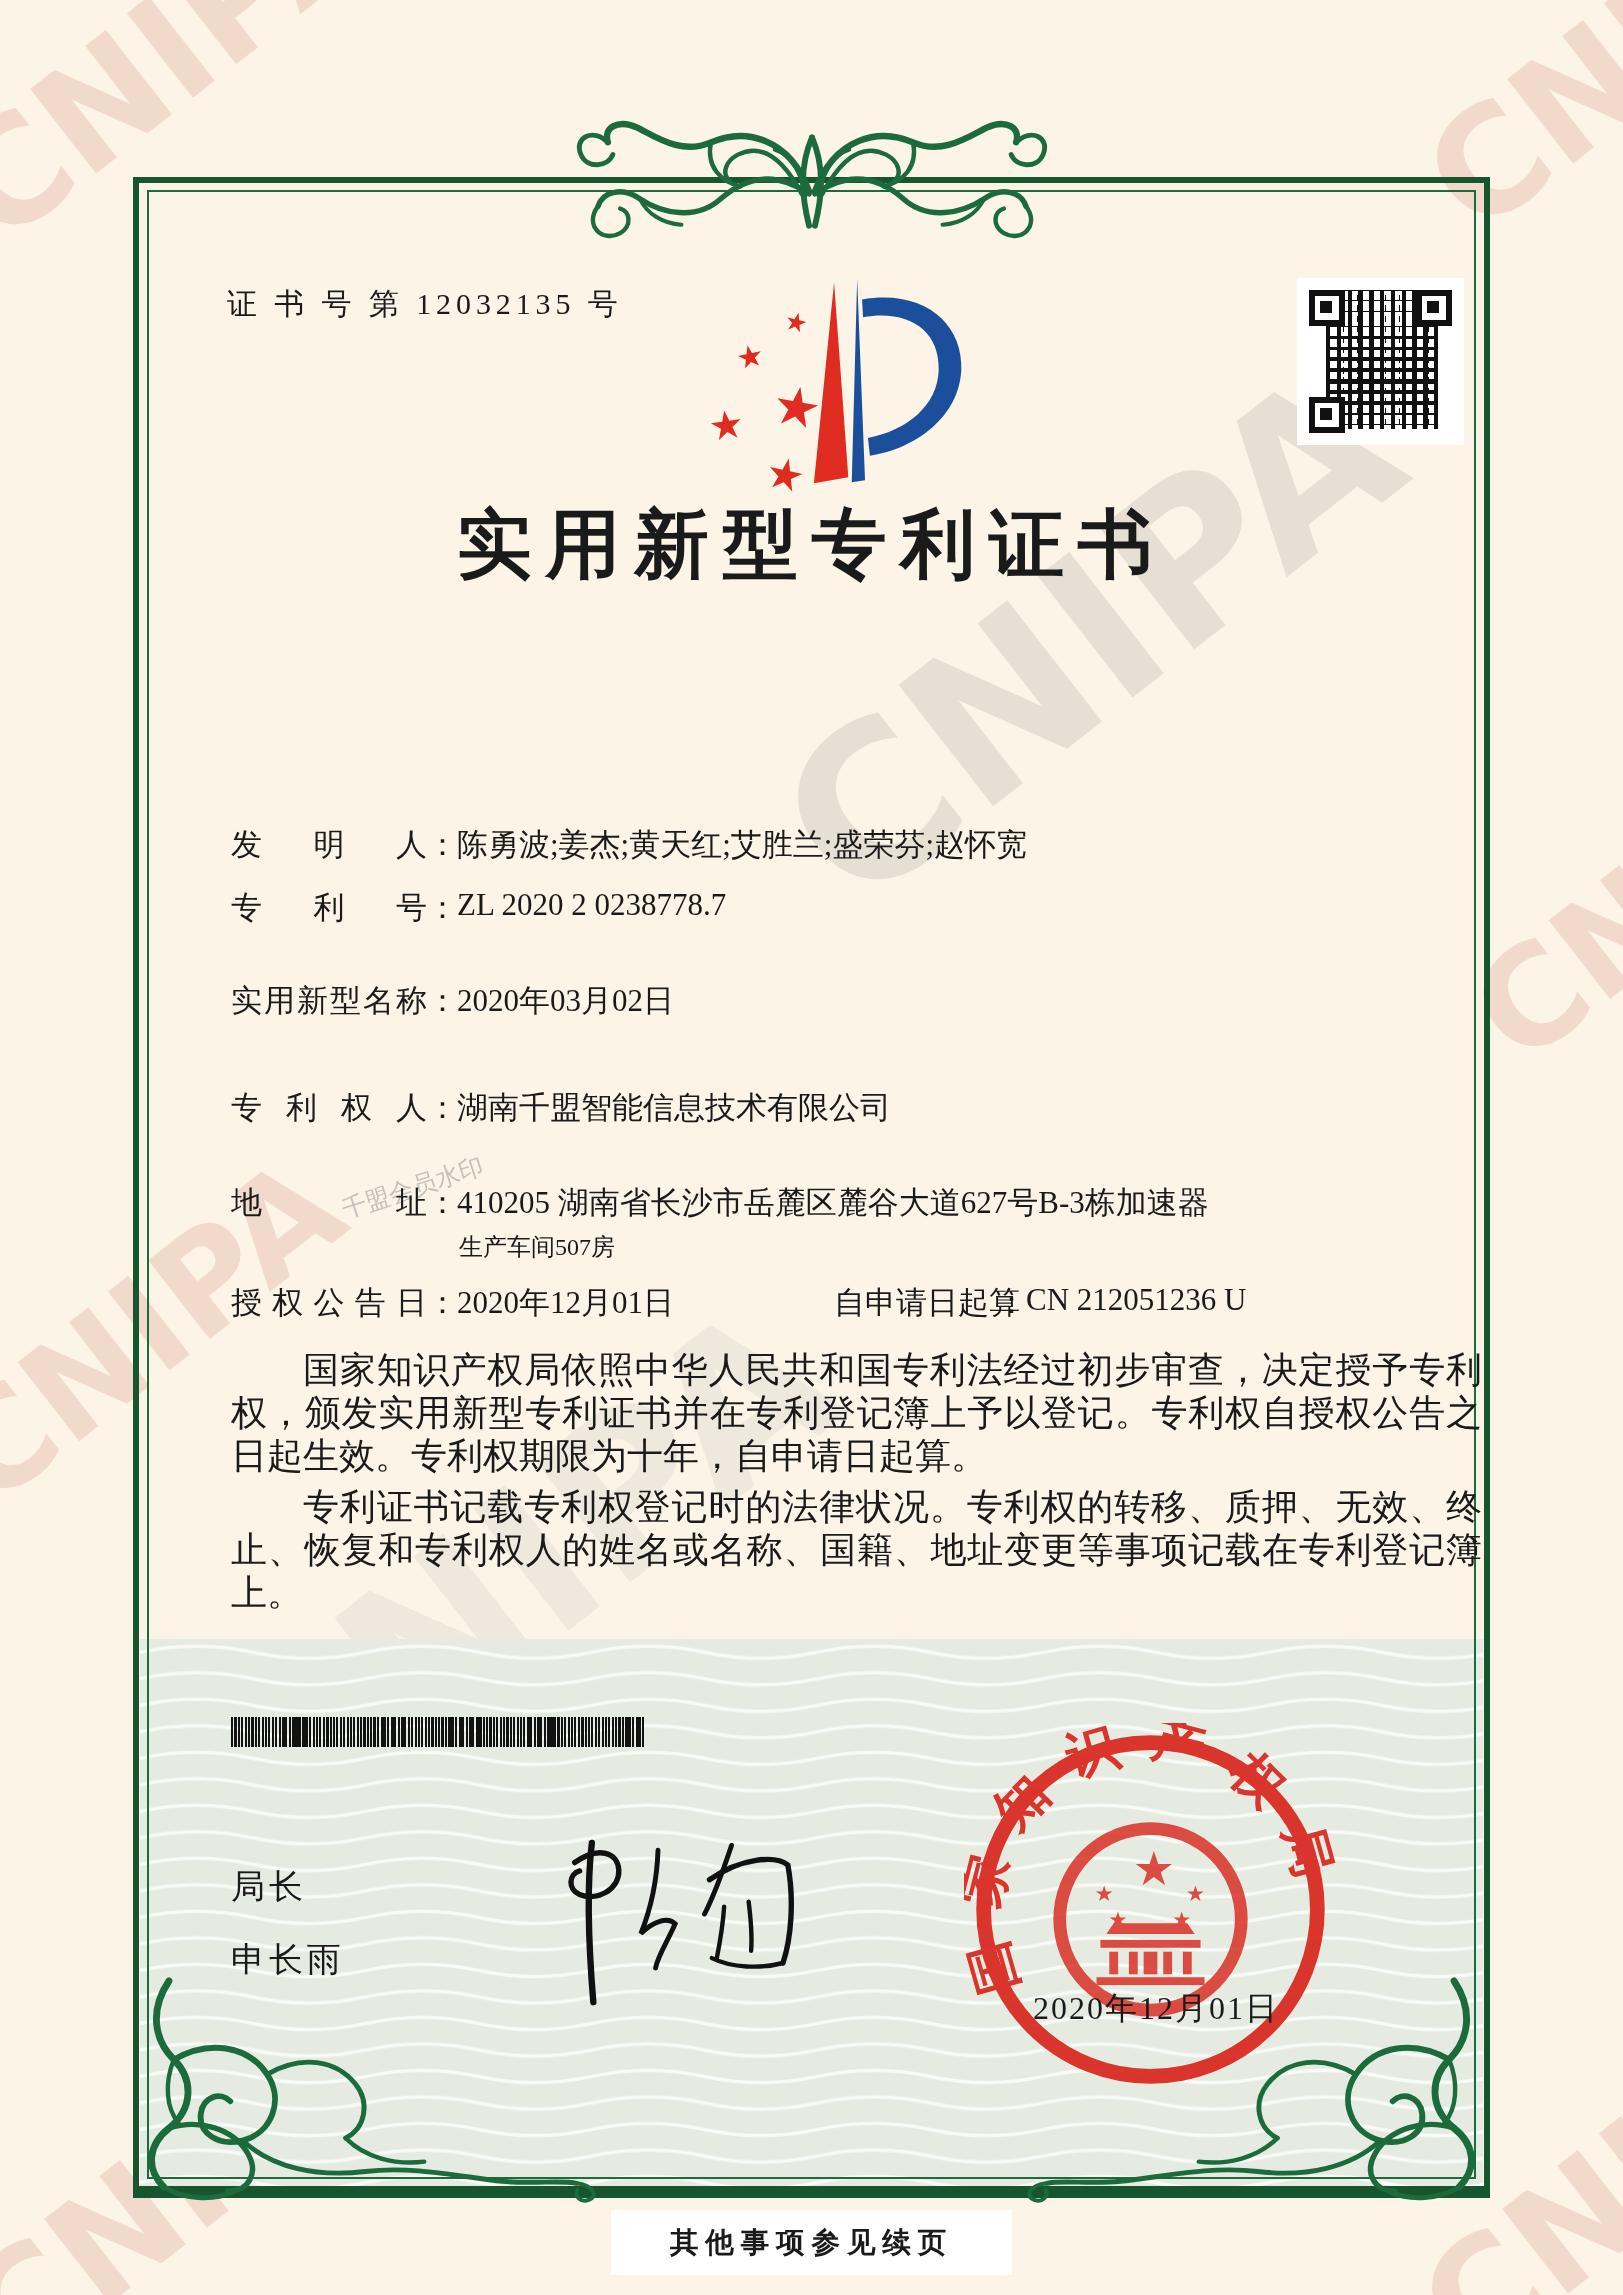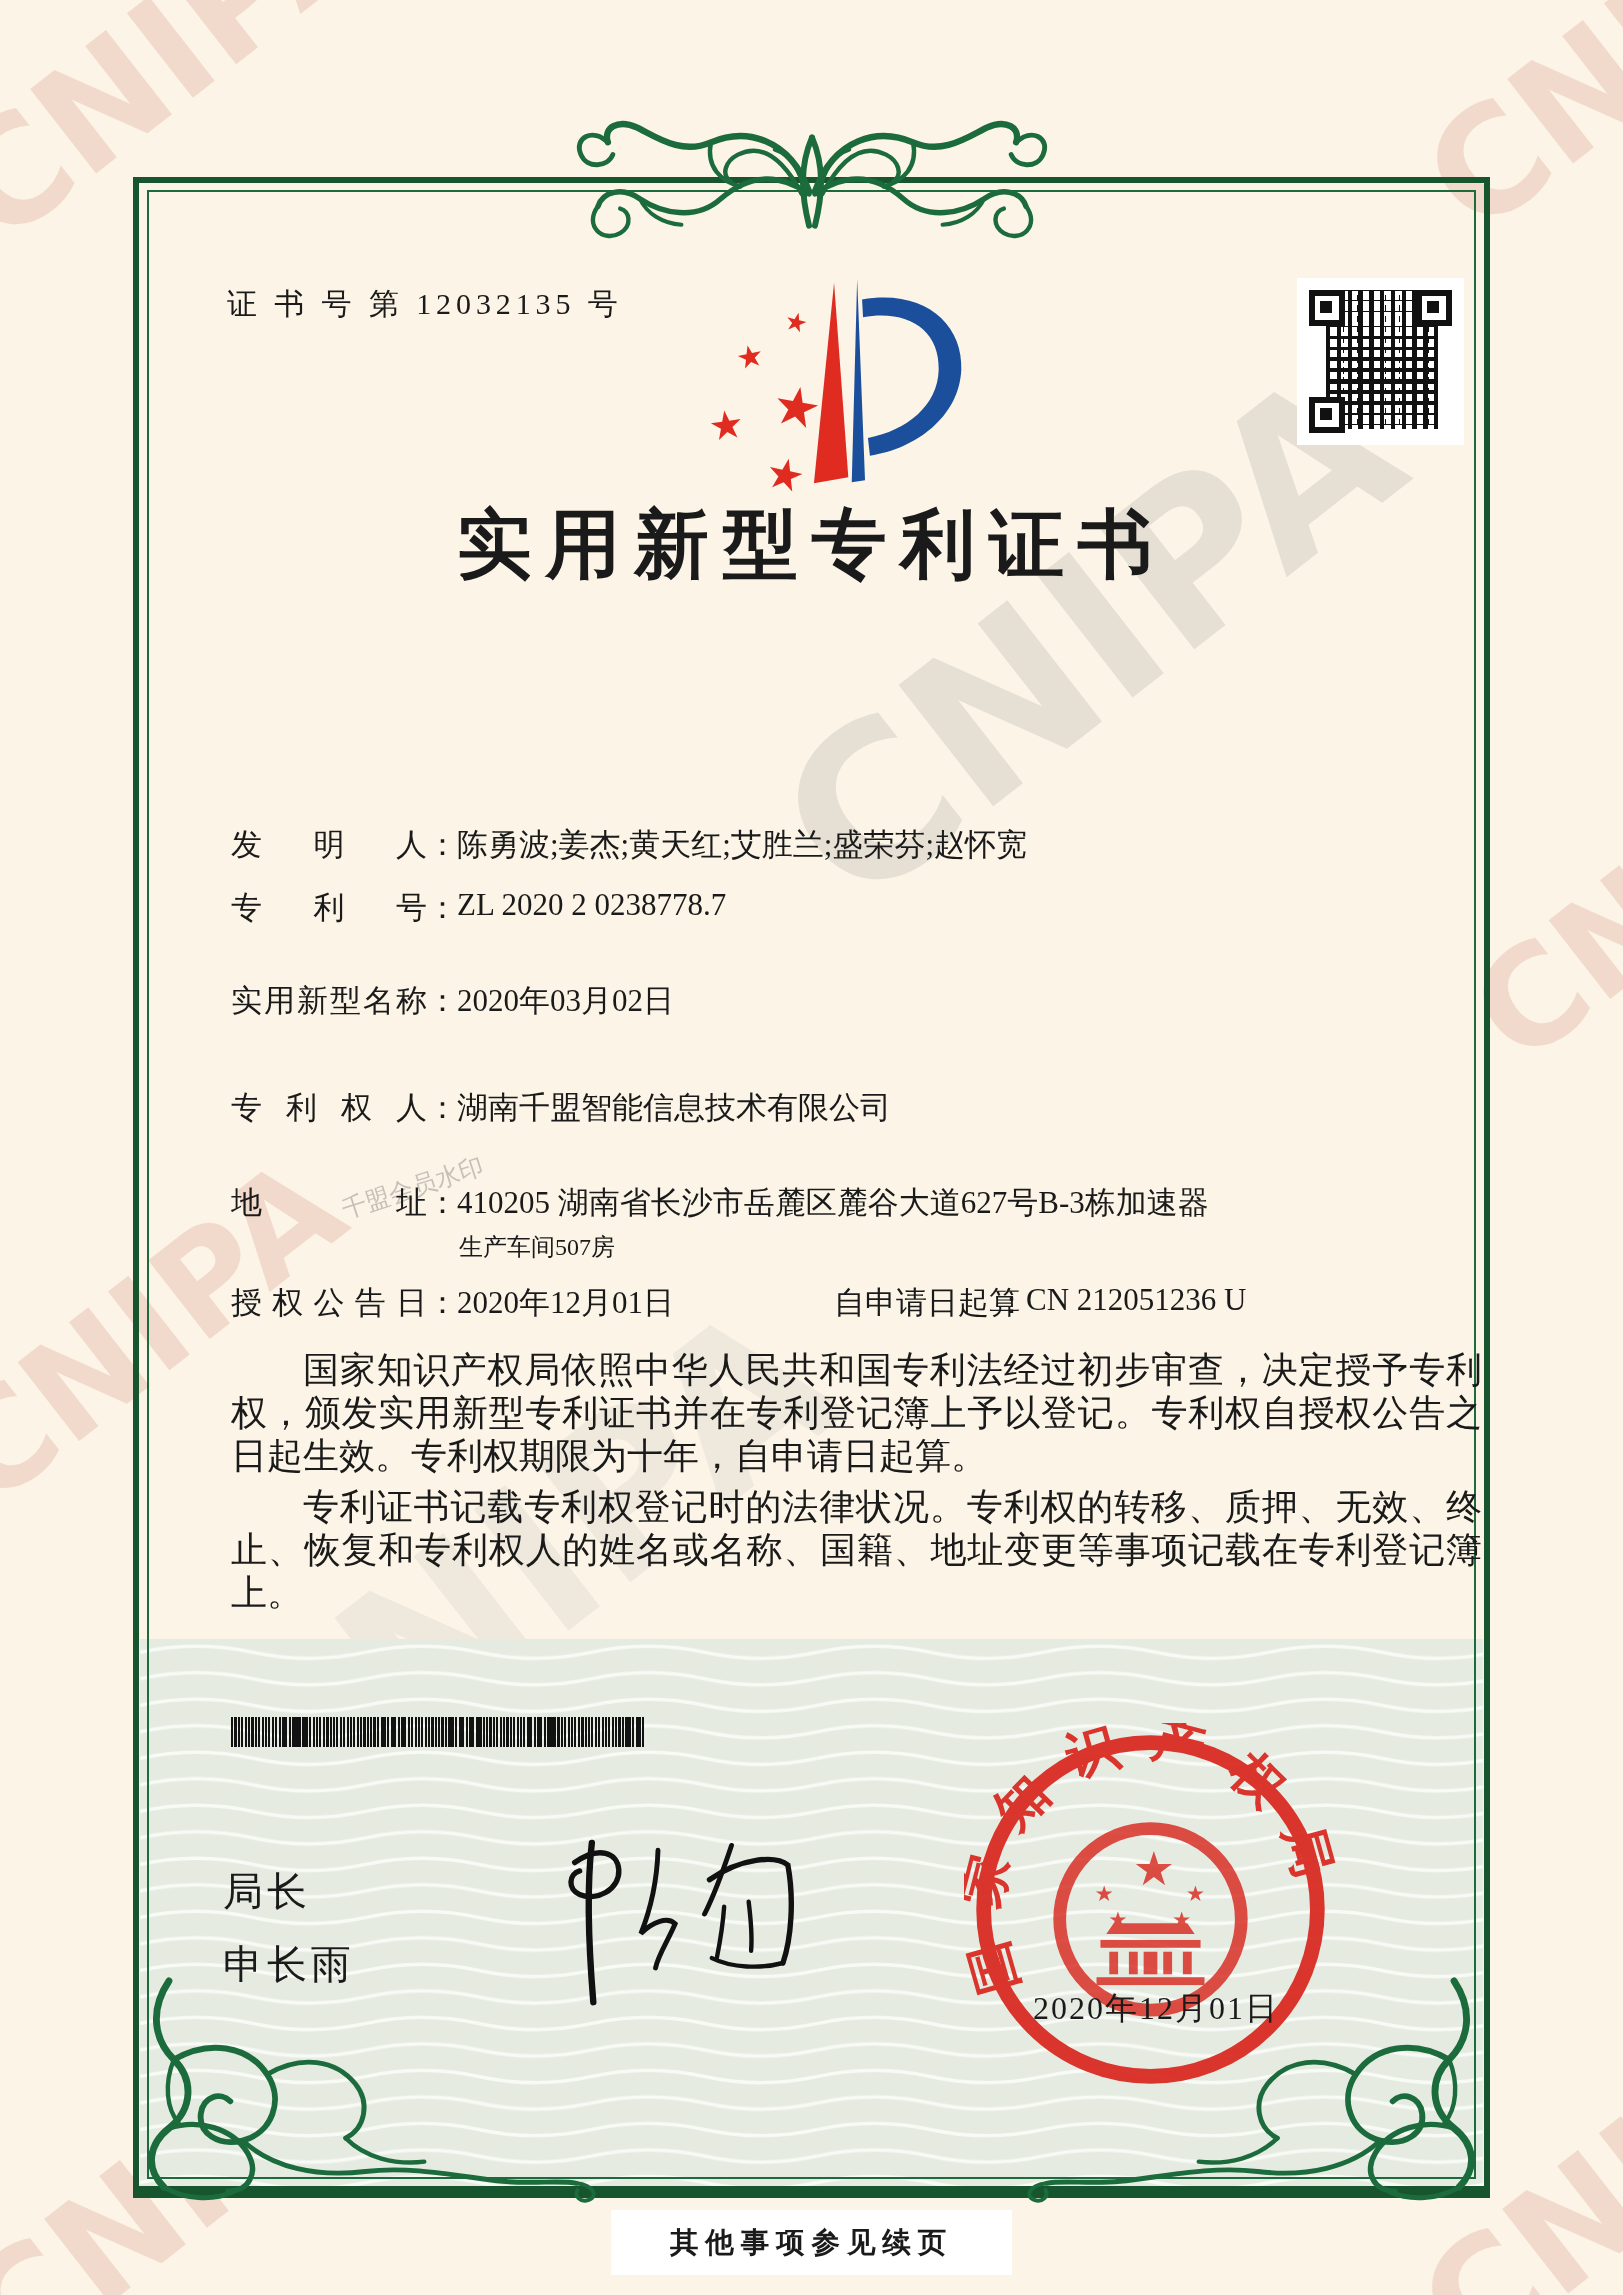--- a/index.html
+++ b/index.html
@@ -51,21 +51,21 @@
   
   .para{position:absolute;left:231px;width:1251px;font-size:36px;line-height:43px;
         text-indent:2em;text-align:justify;z-index:8;}
 
   
   #barcode{left:231px;top:1717px;width:415px;height:30px;z-index:8;
      background:
        repeating-linear-gradient(90deg,#121212 0 2px,transparent 2px 3.4px),
        repeating-linear-gradient(90deg,transparent 0 4.4px,#121212 4.4px 5.9px,transparent 5.9px 9.8px),
        repeating-linear-gradient(90deg,transparent 0 7.4px,#121212 7.4px 8.3px,transparent 8.3px 15px);}
-  .officer{position:absolute;left:223px;font-size:40px;letter-spacing:3.9px;z-index:8;
+  .officer{position:absolute;left:231px;font-size:34px;letter-spacing:3.9px;z-index:8;
      font-family:"Liberation Sans", sans-serif;font-weight:500;}
   #signature{left:501px;top:1816px;z-index:9;}
   #seal{left:964px;top:1723px;z-index:9;opacity:0.92;}
   #seal-date{left:977px;top:1987px;width:358px;text-align:center;font-size:32px;z-index:10;letter-spacing:2px;}
   #footer-page{left:0;top:2102px;width:1623px;text-align:center;font-size:25.5px;z-index:8;letter-spacing:2.9px;}
   #cont-note{left:0;top:2210px;width:1623px;text-align:center;z-index:8;}
   #cont-note span{display:inline-block;background:#fff;padding:13.7px 59px;font-size:28.5px;
       font-weight:600;letter-spacing:6.9px;}
 
   .orn{z-index:7;pointer-events:none;}

